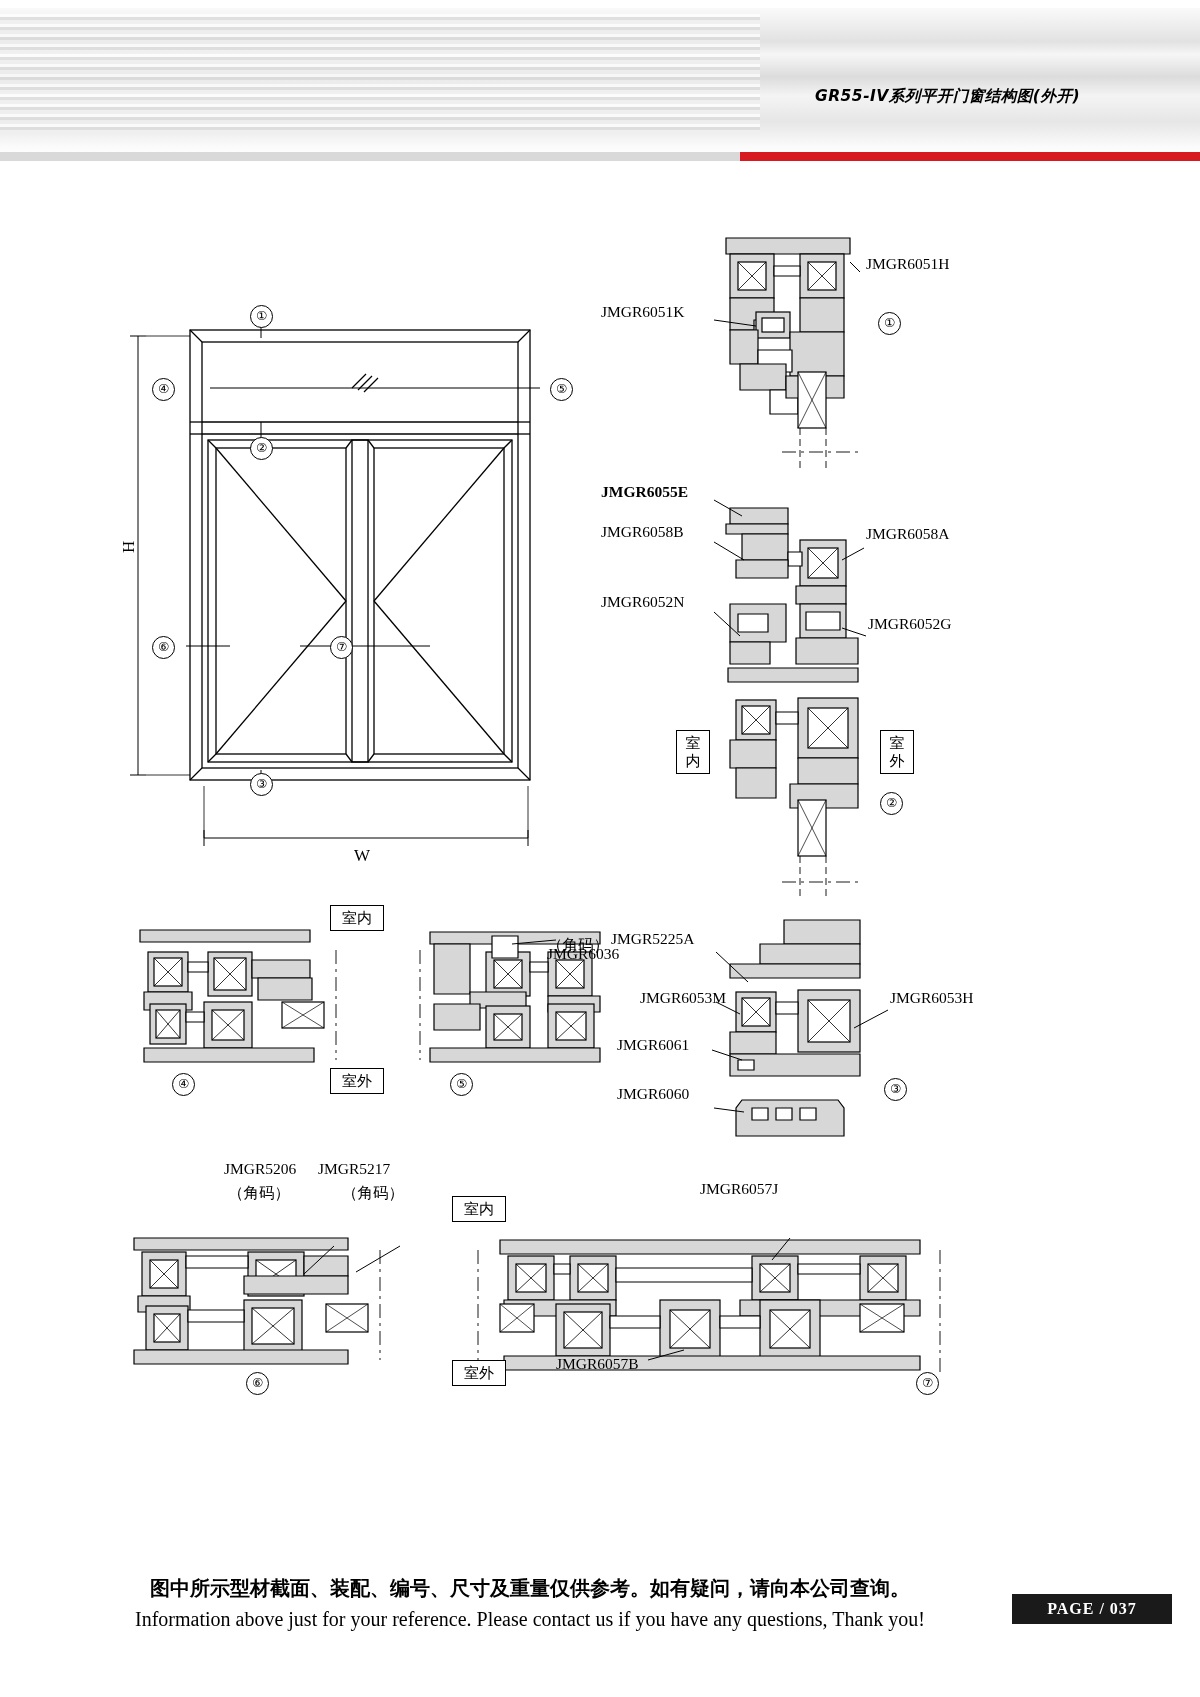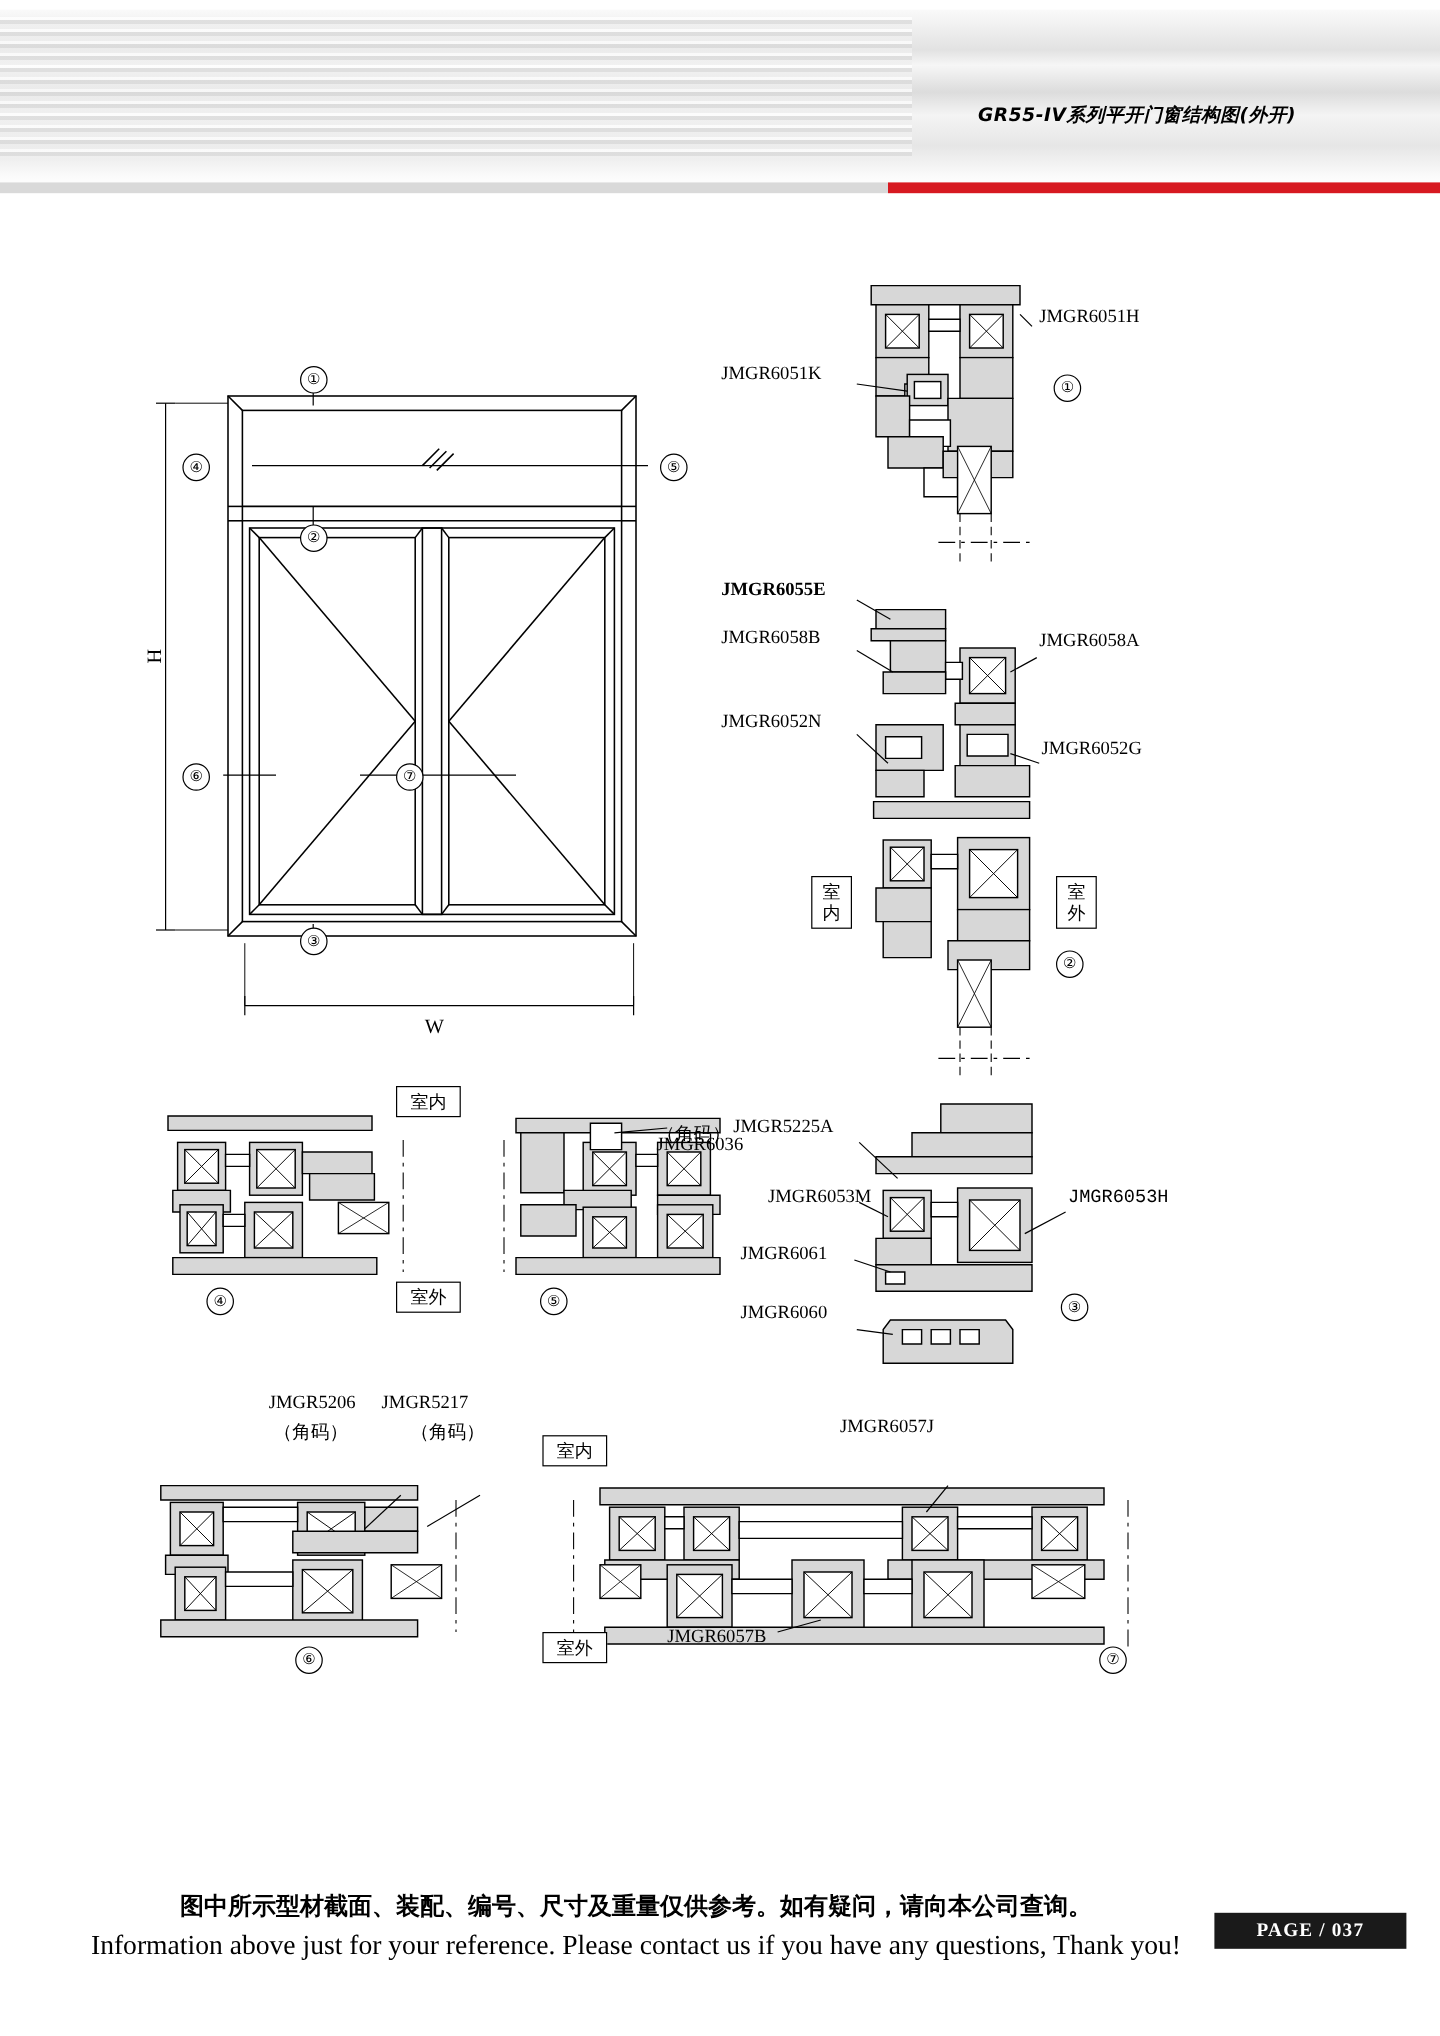--- a/index.html
+++ b/index.html
@@ -24,21 +24,21 @@
   .lbl{position:absolute;font-size:15.5px;white-space:nowrap;}
   .lbl-cn{position:absolute;font-size:15.5px;white-space:nowrap;font-family:"DejaVu Sans",sans-serif;}
   .circ{position:absolute;width:21px;height:21px;border:1.3px solid #000;border-radius:50%;
     font-size:12.5px;line-height:20px;text-align:center;background:#fff;font-family:"DejaVu Sans",sans-serif;}
   .box{position:absolute;border:1.2px solid #000;background:#fff;font-size:15px;line-height:18px;
     text-align:center;font-family:"DejaVu Sans",sans-serif;padding:3px 5px;white-space:pre-line;}
   svg{position:absolute;left:0;top:0;overflow:visible;}
 
   
   .foot-cn{position:absolute;left:0;top:1575px;width:1060px;text-align:center;font-size:20px;font-weight:bold;font-family:"DejaVu Sans",sans-serif;}
-  .foot-en{position:absolute;left:0;top:1608px;width:1060px;text-align:center;font-size:23px;}
+  .foot-en{position:absolute;left:0;top:1608px;width:1060px;text-align:center;font-size:20px;}
   .pagetag{position:absolute;left:1012px;top:1594px;width:160px;height:30px;background:#1a1a1a;color:#fff;
     font-size:16px;font-weight:bold;letter-spacing:1px;text-align:center;line-height:30px;font-family:"Liberation Serif",serif;}
 </style>
 </head>
 <body>
 
 <div class="page">
 
   <div class="header">
     <div class="hdr-lines"></div>
@@ -366,21 +366,21 @@
 
   <div class="lbl" style="left:866px;top:255px;">JMGR6051H</div>
   <div class="lbl" style="left:601px;top:303px;">JMGR6051K</div>
   <div class="lbl" style="left:601px;top:483px;font-weight:bold;">JMGR6055E</div>
   <div class="lbl" style="left:601px;top:523px;">JMGR6058B</div>
   <div class="lbl" style="left:866px;top:525px;">JMGR6058A</div>
   <div class="lbl" style="left:601px;top:593px;">JMGR6052N</div>
   <div class="lbl" style="left:868px;top:615px;">JMGR6052G</div>
   <div class="lbl" style="left:611px;top:930px;">JMGR5225A</div>
   <div class="lbl" style="left:611px;top:989px;margin-left:29px;">JMGR6053M</div>
-  <div class="lbl" style="left:890px;top:989px;font-family:Liberation Mono, monospace;">JMGR6053H</div>
+  <div class="lbl" style="left:890px;top:989px;">JMGR6053H</div>
   <div class="lbl" style="left:617px;top:1036px;">JMGR6061</div>
   <div class="lbl" style="left:617px;top:1085px;">JMGR6060</div>
 
   <div class="lbl" style="left:547px;top:945px;">JMGR6036</div>
   <div class="lbl-cn" style="left:547px;top:935px;">（角码）</div>
 
   <div class="lbl" style="left:224px;top:1160px;">JMGR5206</div>
   <div class="lbl-cn" style="left:228px;top:1183px;">（角码）</div>
   <div class="lbl" style="left:318px;top:1160px;">JMGR5217</div>
   <div class="lbl-cn" style="left:342px;top:1183px;">（角码）</div>

